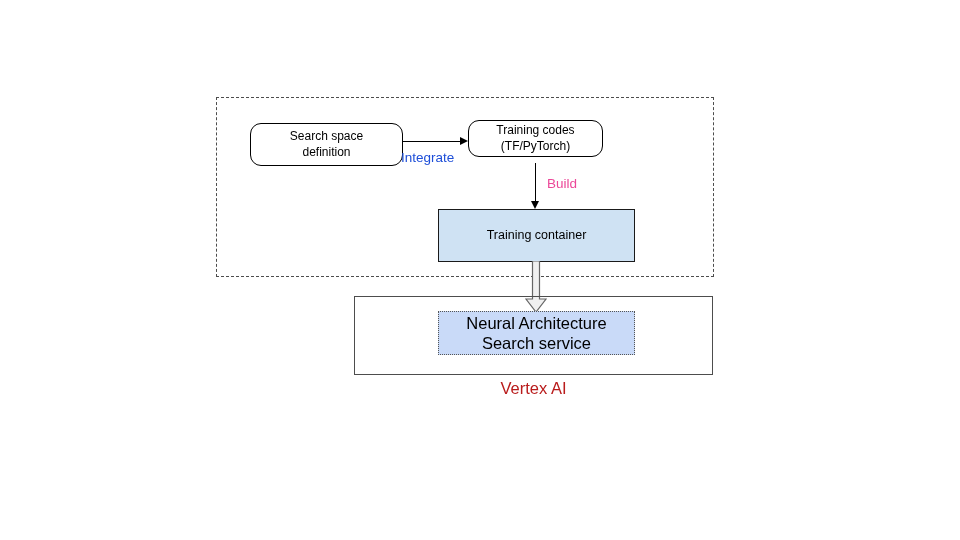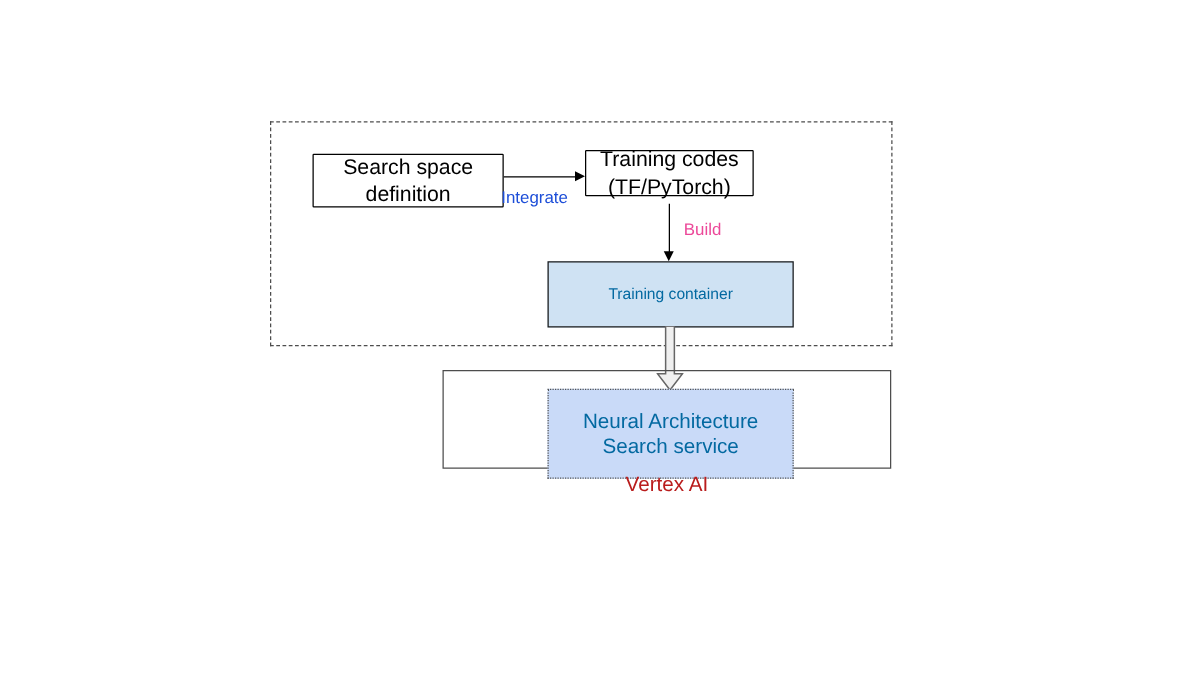--- a/index.html
+++ b/index.html
@@ -31,26 +31,26 @@
     box-sizing: border-box;
     background: transparent;
   }
 
   
   .round-box {
     position: absolute;
     box-sizing: border-box;
     background: #ffffff;
     border: 1.3px solid #000000;
-    border-radius: 1px;
+    border-radius: 11px;
     display: flex;
     align-items: center;
     justify-content: center;
     text-align: center;
-    font-size: 17px;
+    font-size: 12px;
     line-height: 1.28;
     color: #000000;
   }
   #search-space-box {
     left: 250px;
     top: 123px;
     width: 153px;
     height: 43px;
   }
   #training-codes-box {
@@ -65,38 +65,38 @@
   }
 
   
   .fill-box {
     position: absolute;
     box-sizing: border-box;
     display: flex;
     align-items: center;
     justify-content: center;
     text-align: center;
-    color: #0369a1;
+    color: #000000;
     white-space: pre-line;
   }
   #training-container-box {
     left: 438px;
     top: 209px;
     width: 197px;
     height: 53px;
     background: #cfe2f3;
     border: 1.3px solid #1a1a1a;
     font-size: 12.5px;
     line-height: 1.3;
   }
   #nas-service-box {
     left: 438px;
     top: 311px;
     width: 197px;
-    height: 72px;
+    height: 44px;
     background: #c9daf8;
     border: 1.4px dotted #555555;
     font-size: 16.5px;
     line-height: 1.24;
   }
 
   
   #vertex-ai-box {
     position: absolute;
     left: 354px;

